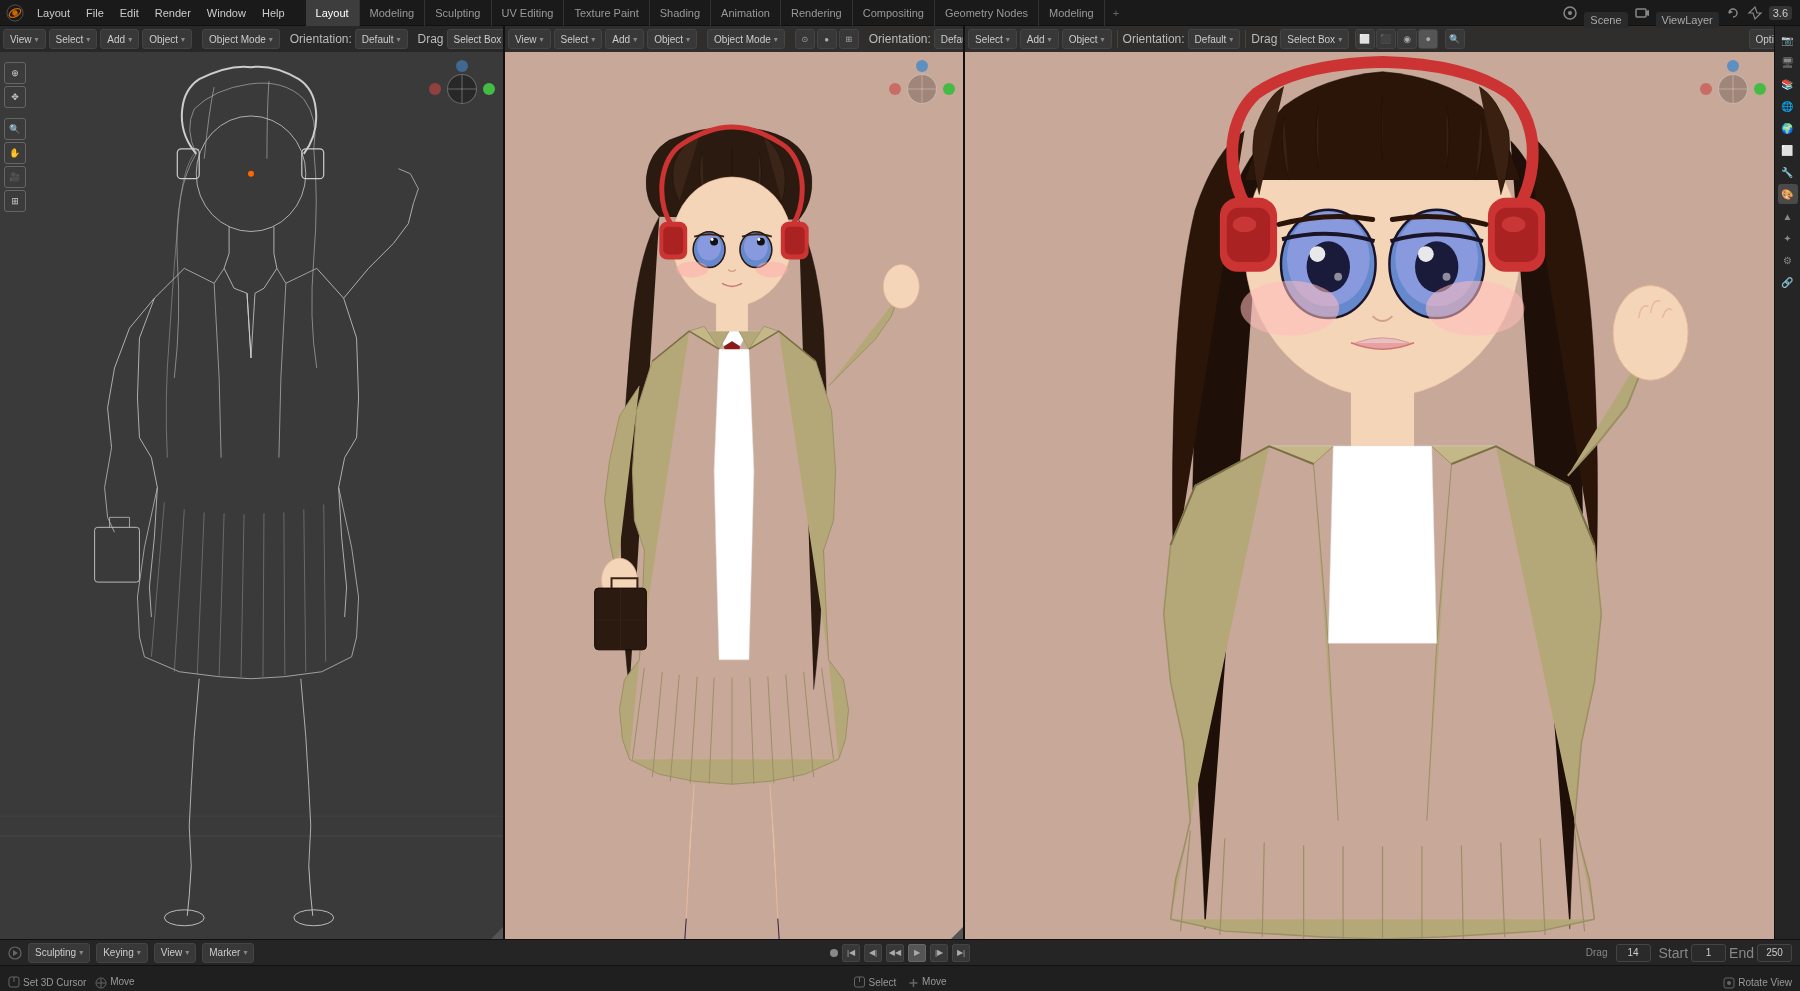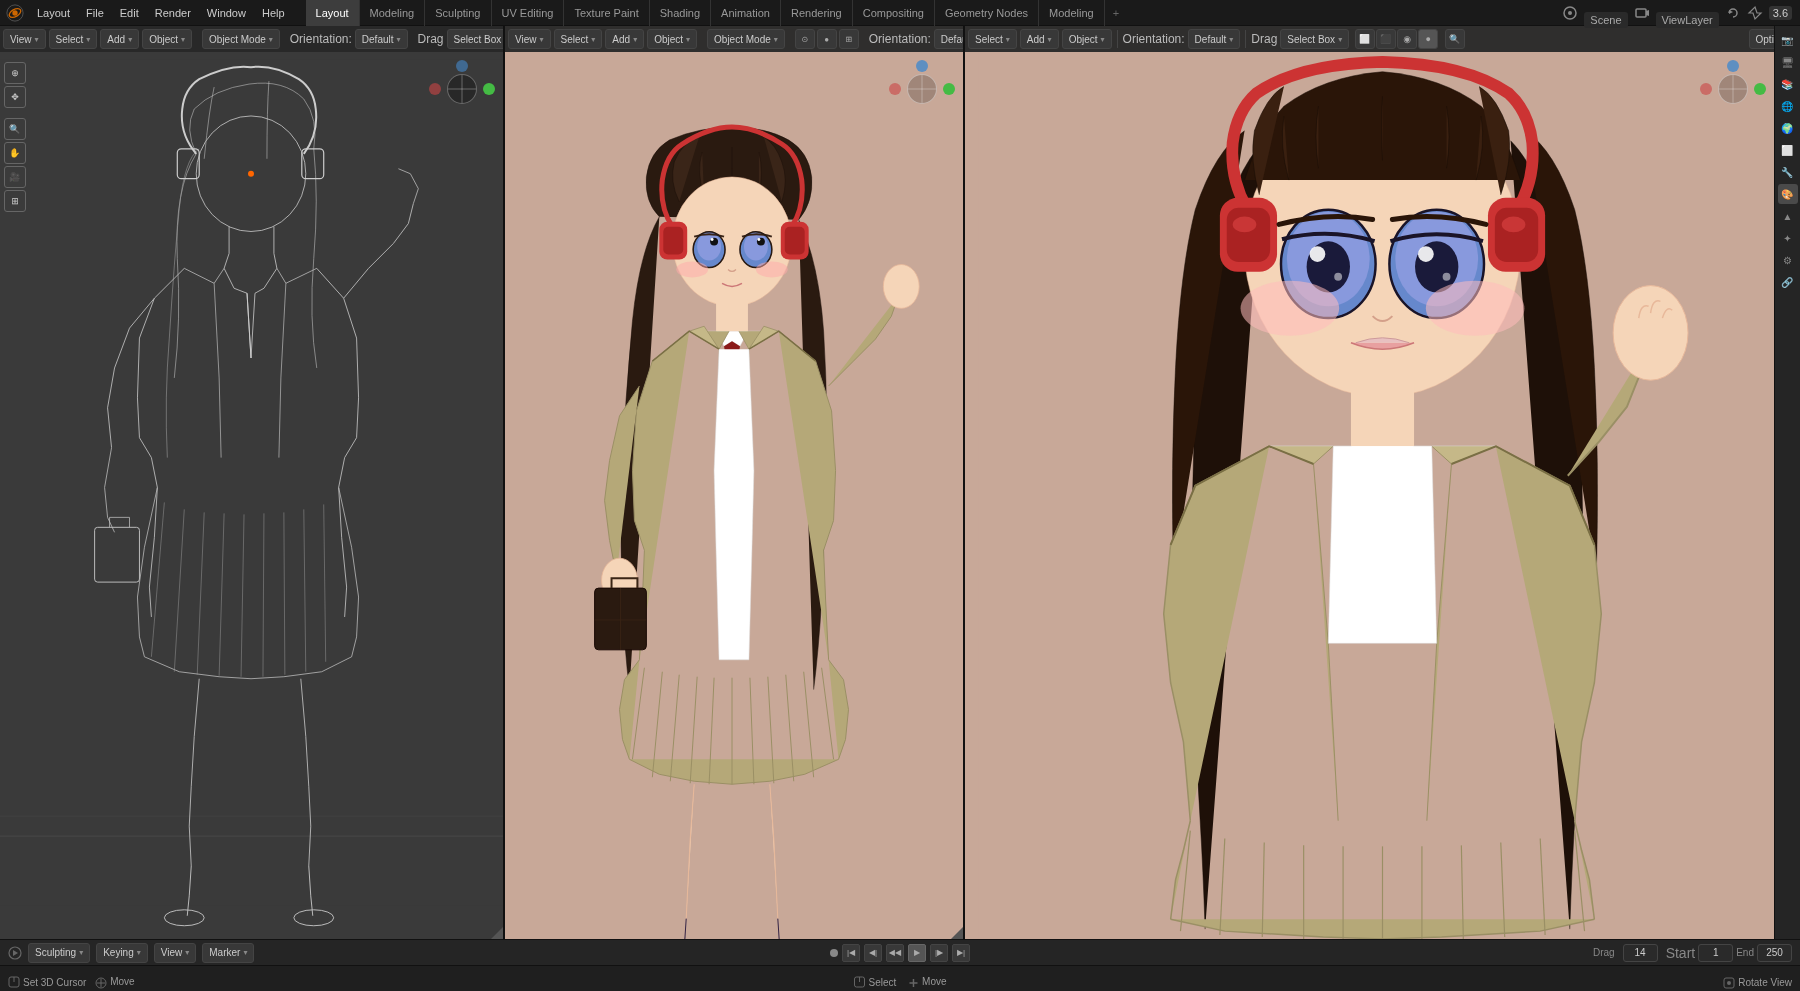--- a/index.html
+++ b/index.html
@@ -864,21 +864,21 @@
     <div class="transport-btn">|▶</div>
     <div class="transport-btn">▶|</div>
   </div>
 
   <div style="margin-left:auto;display:flex;align-items:center;gap:8px;">
     <span style="font-size:10px;color:#888;">Drag</span>
     <input class="number-input" type="text" value="14" style="">
     <div style="display:flex;gap:3px;align-items:center;">
       <span style="font-size:14px;color:#888;">Start</span>
       <input class="number-input" type="text" value="1" style="">
-      <span style="font-size:10px;color:#888;">End</span>
+      <span style="font-size:14px;color:#888;">End</span>
       <input class="number-input" type="text" value="250" style="">
     </div>
   </div>
 </div>
 
 <div class="bottom-bar">
 
   <div class="bottom-bar-item">
     <svg width="12" height="12" viewBox="0 0 12 12">
         <rect x="1" y="1" width="10" height="10" rx="2" fill="none" stroke="#666" stroke-width="1"></rect>

